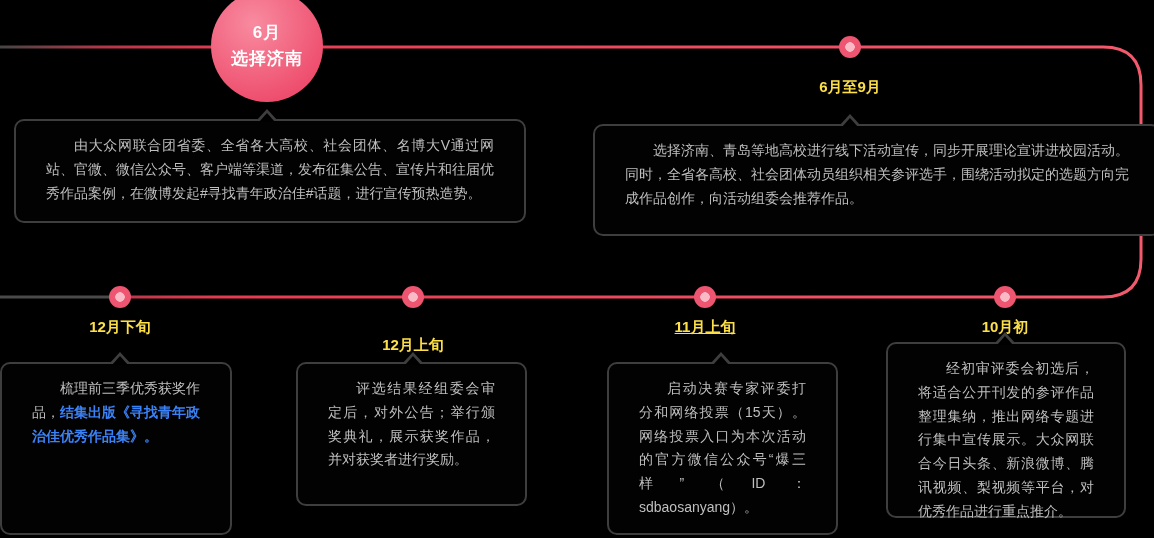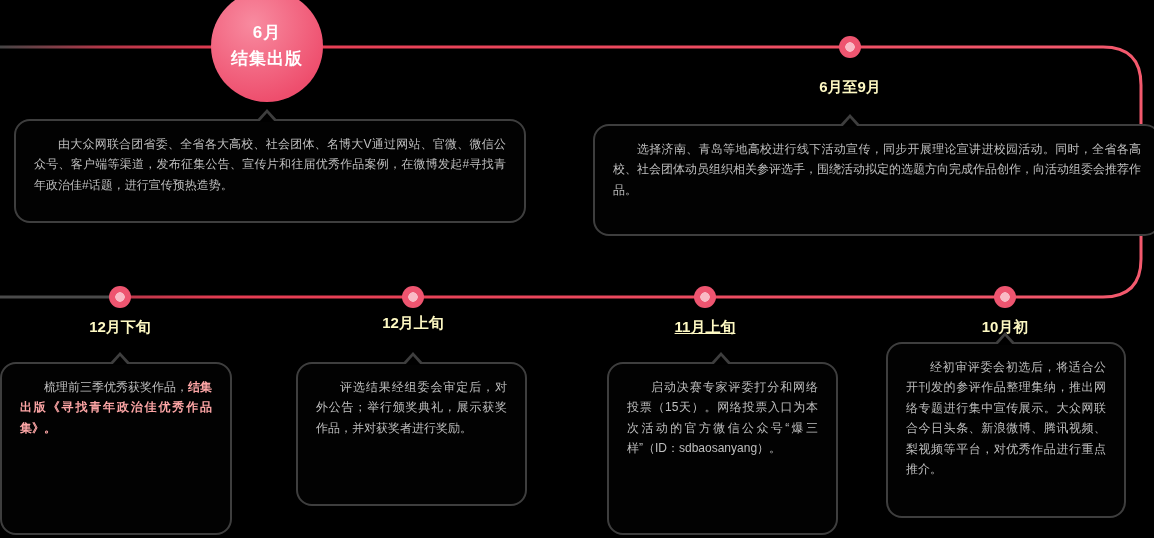--- a/index.html
+++ b/index.html
@@ -21,32 +21,32 @@
 
   .dot {
     position:absolute; width:22px; height:22px; border-radius:50%;
     transform:translate(-50%,-50%);
     background:radial-gradient(circle, #f9bac5 0 4.5px, #ee5570 5px);
     z-index:2;
   }
 
   .blue-label {
     position:absolute; transform:translateX(-50%);
-    color:#fef9c3; font-weight:bold; font-size:15px; white-space:nowrap;
+    color:#fde047; font-weight:bold; font-size:15px; white-space:nowrap;
     z-index:2;
   }
 
   .box {
     position:absolute; box-sizing:border-box;
-    background:#020202; border:2px solid #3e3e3e; border-radius:16px;
-    color:#bfbfbf; font-size:12px; line-height:1.7;
-    padding:13px 18px; text-align:justify; z-index:2;
+    background:#020202; border:2px solid #3e3e3e; border-radius:10px;
+    color:#bfbfbf; font-size:14px; line-height:1.7;
+    padding:13px 30px; text-align:justify; z-index:2;
   }
   .box p { margin:0; text-indent:2em; }
-  .highlight { color:#fca5a5; font-weight:bold; }
+  .highlight { color:#3b82f6; font-weight:bold; }
 
   .notch {
     position:absolute; top:-12px; width:0; height:0;
     border:11px solid transparent; border-top:none;
     border-bottom:12px solid #3e3e3e;
   }
   .notch::after {
     content:""; position:absolute; left:-8px; top:4px; width:0; height:0;
     border:8px solid transparent; border-top:none;
     border-bottom:9px solid #000;
@@ -65,21 +65,21 @@
         <stop offset="0.2" stop-color="#e63c52"></stop>
         <stop offset="1" stop-color="#f45a6e"></stop>
       </linearGradient>
     </defs>
     <path d="M 0 47 L 1103 47 Q 1141 47 1141 85 L 1141 259 Q 1141 297 1103 297 L 118 297" fill="none" stroke="url(#lineGrad)" stroke-width="3"></path>
     <path d="M 0 297 L 120 297" fill="none" stroke="#4a4a4a" stroke-width="3"></path>
   </svg>
 
   <div class="start-node">
     <span>6月</span>
-    <span>结集出版</span>
+    <span>选择济南</span>
   </div>
 
   <div class="dot" style="left:850px; top:47px;"></div>
   <div class="blue-label" style="left:850px; top:78px;">6月至9月</div>
 
   <div class="box" style="left:14px; top:119px; width:512px; height:104px;">
     <i class="notch" style="left:240px;"></i>
     <p>由大众网联合团省委、全省各大高校、社会团体、名博大V通过网站、官微、微信公众号、客户端等渠道，发布征集公告、宣传片和往届优秀作品案例，在微博发起#寻找青年政治佳#话题，进行宣传预热造势。</p>
   </div>
 
@@ -87,21 +87,21 @@
     <i class="notch" style="left:244px;"></i>
     <p>选择济南、青岛等地高校进行线下活动宣传，同步开展理论宣讲进校园活动。同时，全省各高校、社会团体动员组织相关参评选手，围绕活动拟定的选题方向完成作品创作，向活动组委会推荐作品。</p>
   </div>
 
   <div class="dot" style="left:120px;  top:297px;"></div>
   <div class="dot" style="left:413px;  top:297px;"></div>
   <div class="dot" style="left:705px;  top:297px;"></div>
   <div class="dot" style="left:1005px; top:297px;"></div>
 
   <div class="blue-label" style="left:120px;  top:318px;">12月下旬</div>
-  <div class="blue-label" style="left:413px;  top:314px;">12月上旬</div>
+  <div class="blue-label" style="left:413px;  top:336px;">12月上旬</div>
   <div class="blue-label" style="left:705px;  top:318px;text-decoration:underline;">11月上旬</div>
   <div class="blue-label" style="left:1005px; top:318px;">10月初</div>
 
   <div class="box" style="left:0px; top:362px; width:232px; height:173px;">
     <i class="notch" style="left:107px;"></i>
     <p><span>梳理前三季优秀获奖作品，</span><span class="highlight">结集出版《寻找青年政治佳优秀作品集》。</span></p>
   </div>
 
   <div class="box" style="left:296px; top:362px; width:231px; height:144px;">
     <i class="notch" style="left:104px;"></i>

